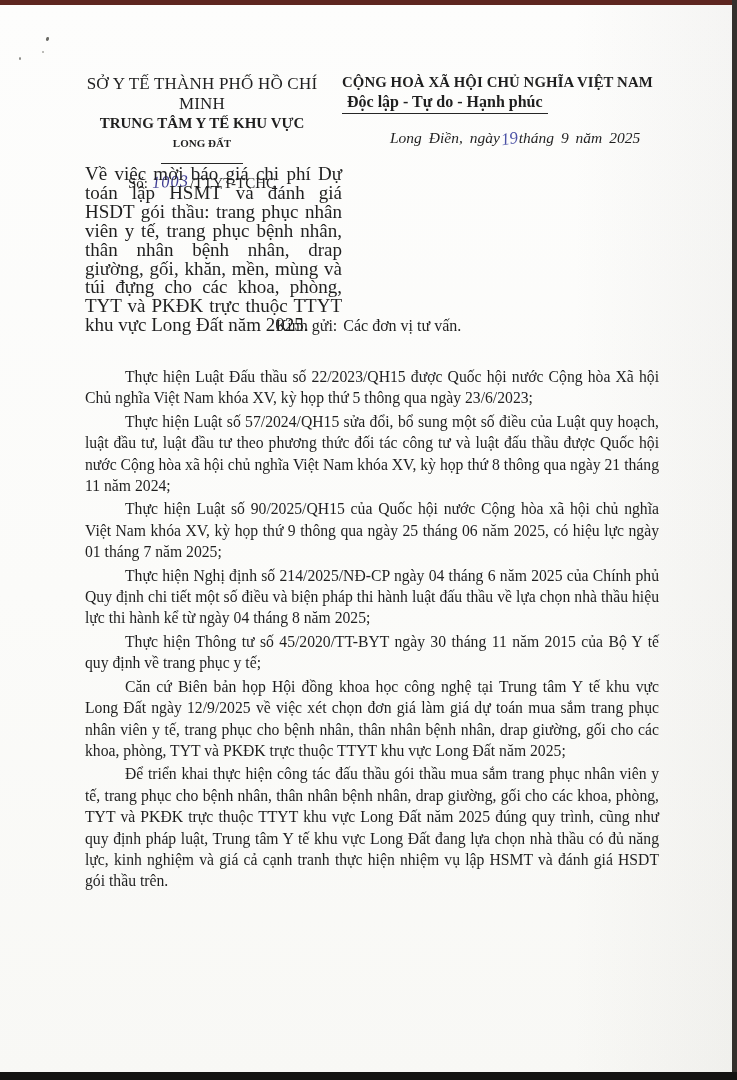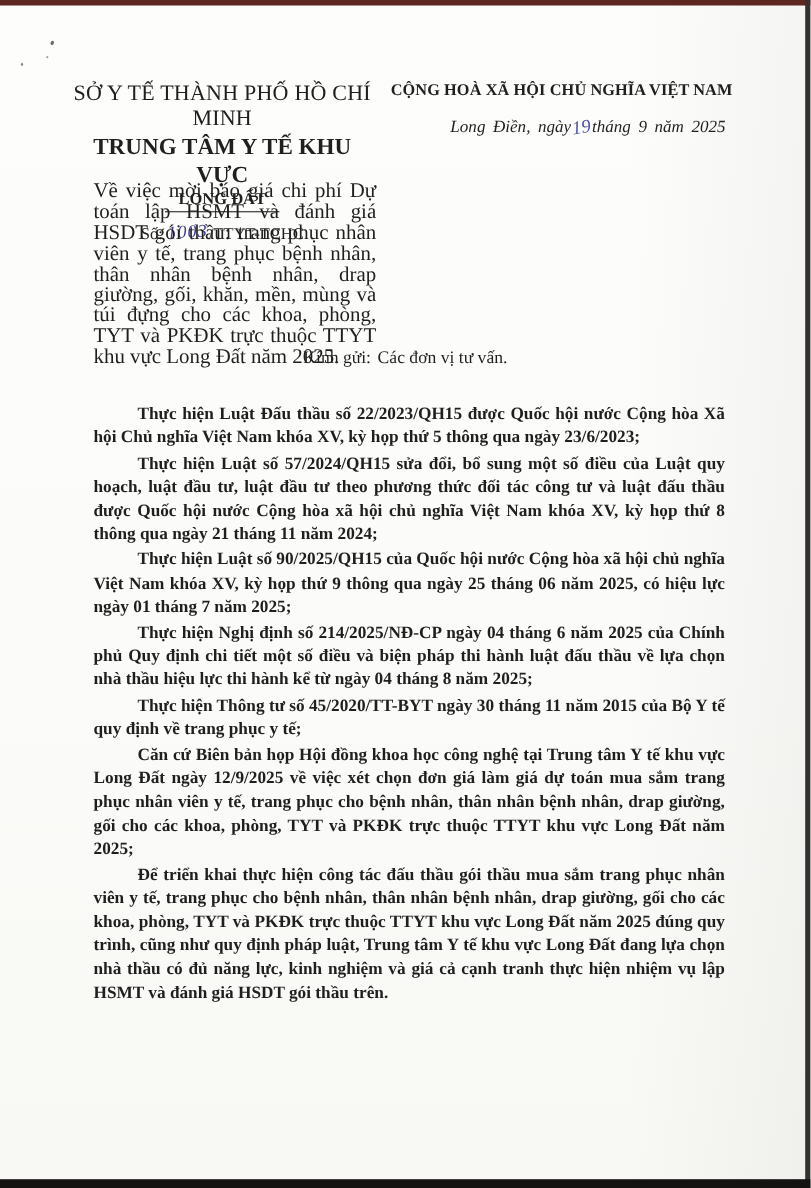--- a/index.html
+++ b/index.html
@@ -13,45 +13,45 @@
   .edge-top    { position:absolute; top:0; left:0; right:0; height:5px; background:#5e2620; }
   .edge-right  { position:absolute; top:0; right:0; bottom:0; width:5px; background:#34302d; }
   .edge-bottom { position:absolute; left:0; right:0; bottom:0; height:8px; background:#141312; }
   .speck { position:absolute; background:#6b6b66; border-radius:50%; }
   .s1 { left:46px; top:37px; width:3px; height:4px; transform:rotate(20deg); }
   .s2 { left:42px; top:51px; width:2px; height:2px; opacity:.6; }
   .s3 { left:19px; top:57px; width:2px; height:3px; opacity:.8; }
 
   .header { position:absolute; top:74px; left:62px; right:58px; display:flex; }
   .header-left  { width:280px; text-align:center; }
-  .header-right { flex:1; text-align:center; }
-  .hl1 { font-size:20px; letter-spacing:.2px; }
-  .hl2 { font-weight:bold; font-size:21px; margin-top:1px; }
+  .header-right { flex:1; }
+  .hl1 { font-size:17px; letter-spacing:.2px; }
+  .hl2 { font-weight:bold; font-size:15px; margin-top:1px; }
   .hl3-wrap { margin-top:1px; }
-  .hl3 { font-weight:bold; font-size:15px; display:inline-block;
-         border-bottom:1.5px solid #262626; padding:0 12px 2px; }
+  .hl3 { font-weight:bold; font-size:11px; display:inline-block;
+         border-bottom:1.5px solid #262626; padding:0 12px 14px; }
   .so-line { margin-top:9px; font-size:15px; }
   .hw-number { color:#3f3d93; font-style:italic; font-size:16.5px; letter-spacing:1px;
                display:inline-block; transform:rotate(-3deg); margin:0 1px 0 4px; position:relative; top:-1px; }
   .hr1 { font-weight:bold; font-size:14.8px; letter-spacing:.1px; }
   .hr2-wrap { margin-top:2px; }
   .hr2 { font-weight:bold; font-size:16px; display:inline-block;
          border-bottom:1.5px solid #262626; padding:0 5px 2px; }
   .date-line { margin-top:14px; font-style:italic; font-size:15.5px;
                padding-left:48px; word-spacing:3px; white-space:nowrap; }
   .hw-day { color:#4b51a5; font-size:17px; display:inline-block;
             transform:rotate(-9deg); margin:0 1px; position:relative; top:1px; }
 
   .subject { position:absolute; top:165px; left:85px; width:257px;
              font-size:19px; line-height:18.9px; text-align:justify; }
   .salutation { position:absolute; top:317px; left:0; width:100%; text-align:center; font-size:16px; }
   .salutation .recipient { margin-left:6px; }
 
   .body-text { position:absolute; top:366px; left:85px; width:574px;
-               font-size:15.7px; line-height:21.4px; text-align:justify;font-weight:bold; }
+               font-size:15.7px; line-height:21.4px; text-align:justify; }
   .body-text p { margin:0 0 2px 0; text-indent:40px; }
 </style>
 </head>
 <body>
 
 <div class="page">
   <div class="scan-shade"></div>
   <div class="edge-top"></div>
   <div class="edge-right"></div>
   <div class="edge-bottom"></div>
@@ -65,20 +65,23 @@
       <div class="hl2">TRUNG TÂM Y TẾ KHU VỰC</div>
       <div class="hl3-wrap">
         <span class="hl3">LONG ĐẤT</span>
       </div>
       <div class="so-line">
         <span>Số:</span><span class="hw-number">1003</span><span>/TTYT-TCHC</span>
       </div>
     </div>
     <div class="header-right">
       <div class="hr1">CỘNG HOÀ XÃ HỘI CHỦ NGHĨA VIỆT NAM</div>
+      <div class="hr2-wrap">
+        <span class="hr2">Độc lập - Tự do - Hạnh phúc</span>
+      </div>
       <div class="date-line">
         <span>Long Điền, ngày</span><span class="hw-day">19</span><span>tháng 9 năm 2025</span>
       </div>
     </div>
   </div>
 
   <div class="subject">Về việc mời báo giá chi phí Dự toán lập HSMT và đánh giá HSDT gói thầu: trang phục nhân viên y tế, trang phục bệnh nhân, thân nhân bệnh nhân, drap giường, gối, khăn, mền, mùng và túi đựng cho các khoa, phòng, TYT và PKĐK trực thuộc TTYT khu vực Long Đất năm 2025.</div>
 
   <div class="salutation">
     <span>Kính gửi:</span><span class="recipient">Các đơn vị tư vấn.</span>

